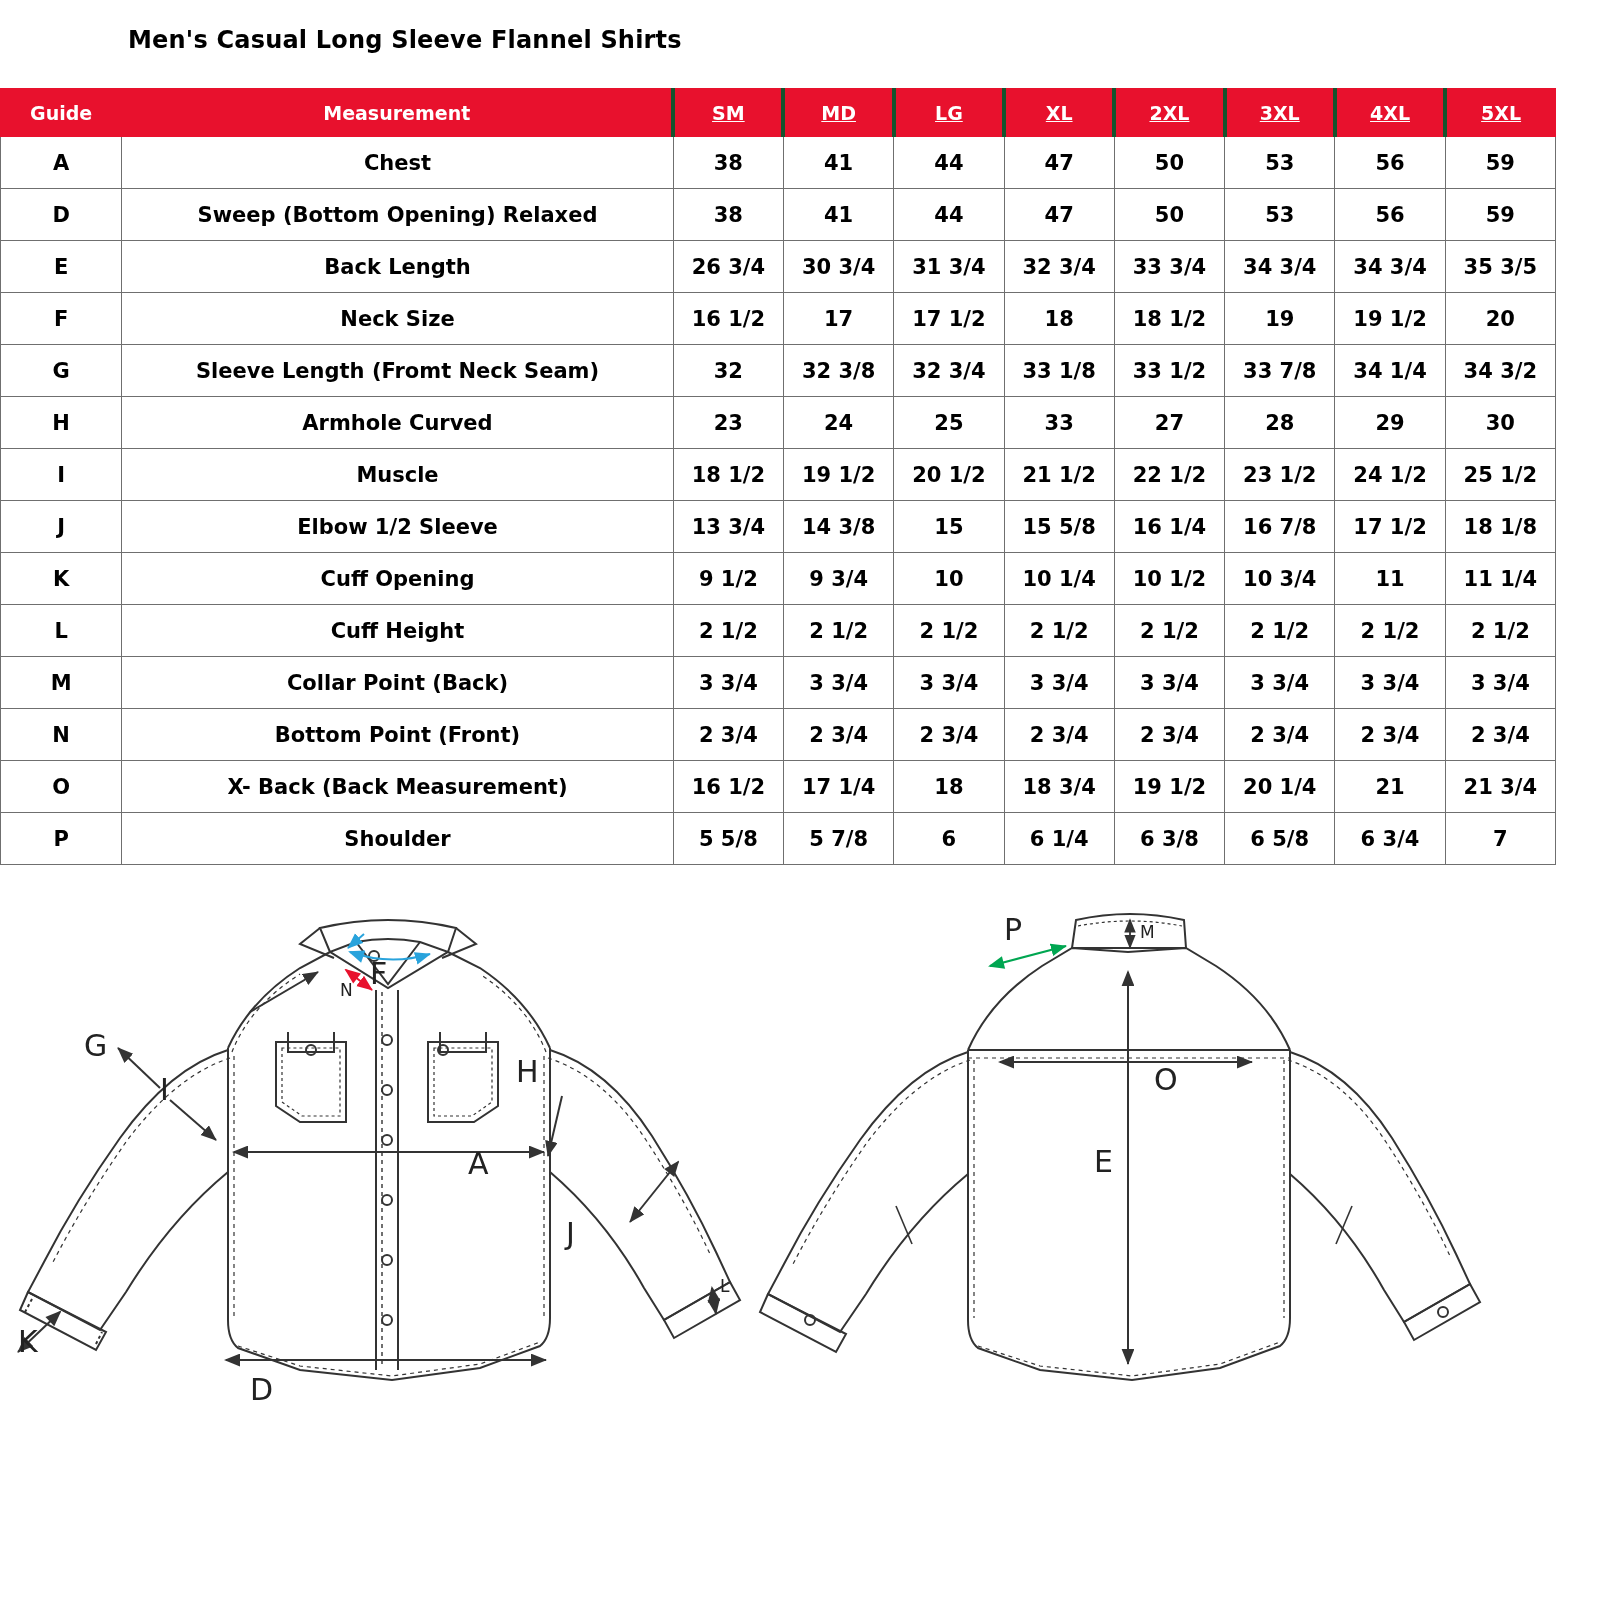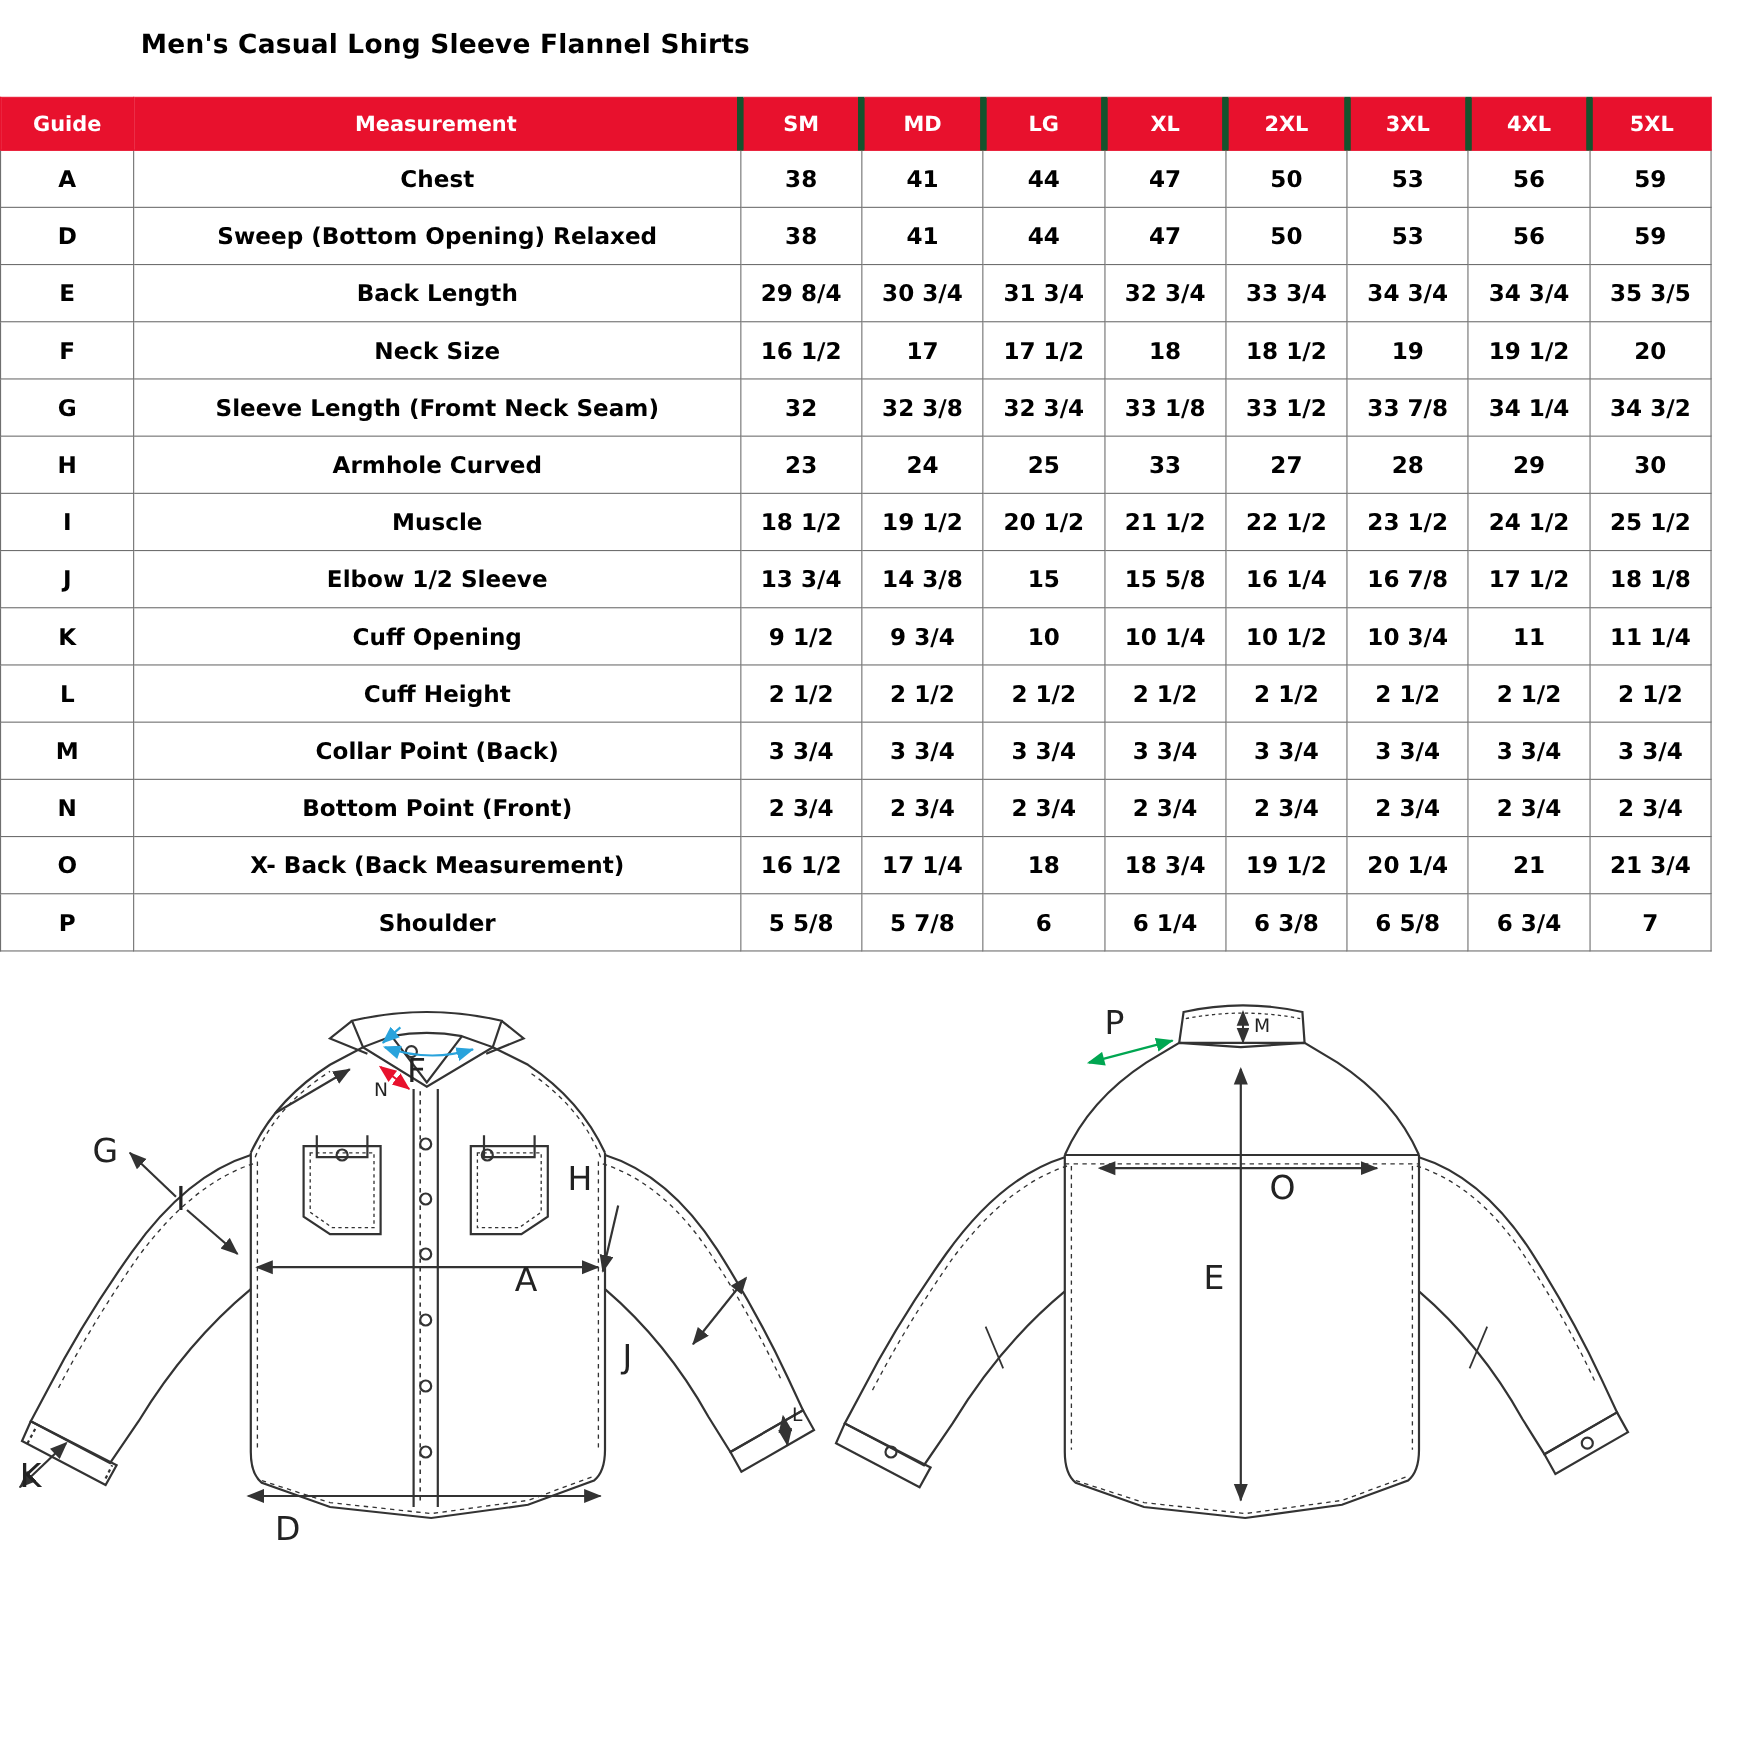--- a/index.html
+++ b/index.html
@@ -45,21 +45,22 @@
     box-sizing: border-box;
   }
   table.size-chart thead th {
     background: #e8112d;
     color: #ffffff;
     font-size: 19px;
     height: 48px;
     border-color: #e8112d;
   }
   table.size-chart thead th.sz {
-    border-left: 6px solid #14532d;
+    border-left: 4px solid #14532d;
+    text-decoration: underline;
   }
   td.guide {
     font-weight: bold;
     font-size: 21px;
   }
   td.meas {
     font-weight: bold;
     font-size: 23px;
   }
   td.val {
@@ -145,21 +146,21 @@
         <td class="val">44</td>
         <td class="val">47</td>
         <td class="val">50</td>
         <td class="val">53</td>
         <td class="val">56</td>
         <td class="val">59</td>
       </tr>
       <tr>
         <td class="guide">E</td>
         <td class="meas">Back Length</td>
-        <td class="val">29 8/4</td>
+        <td class="val">26 3/4</td>
         <td class="val">30 3/4</td>
         <td class="val">31 3/4</td>
         <td class="val">32 3/4</td>
         <td class="val">33 3/4</td>
         <td class="val">34 3/4</td>
         <td class="val">34 3/4</td>
         <td class="val">35 3/5</td>
       </tr>
       <tr>
         <td class="guide">F</td>

